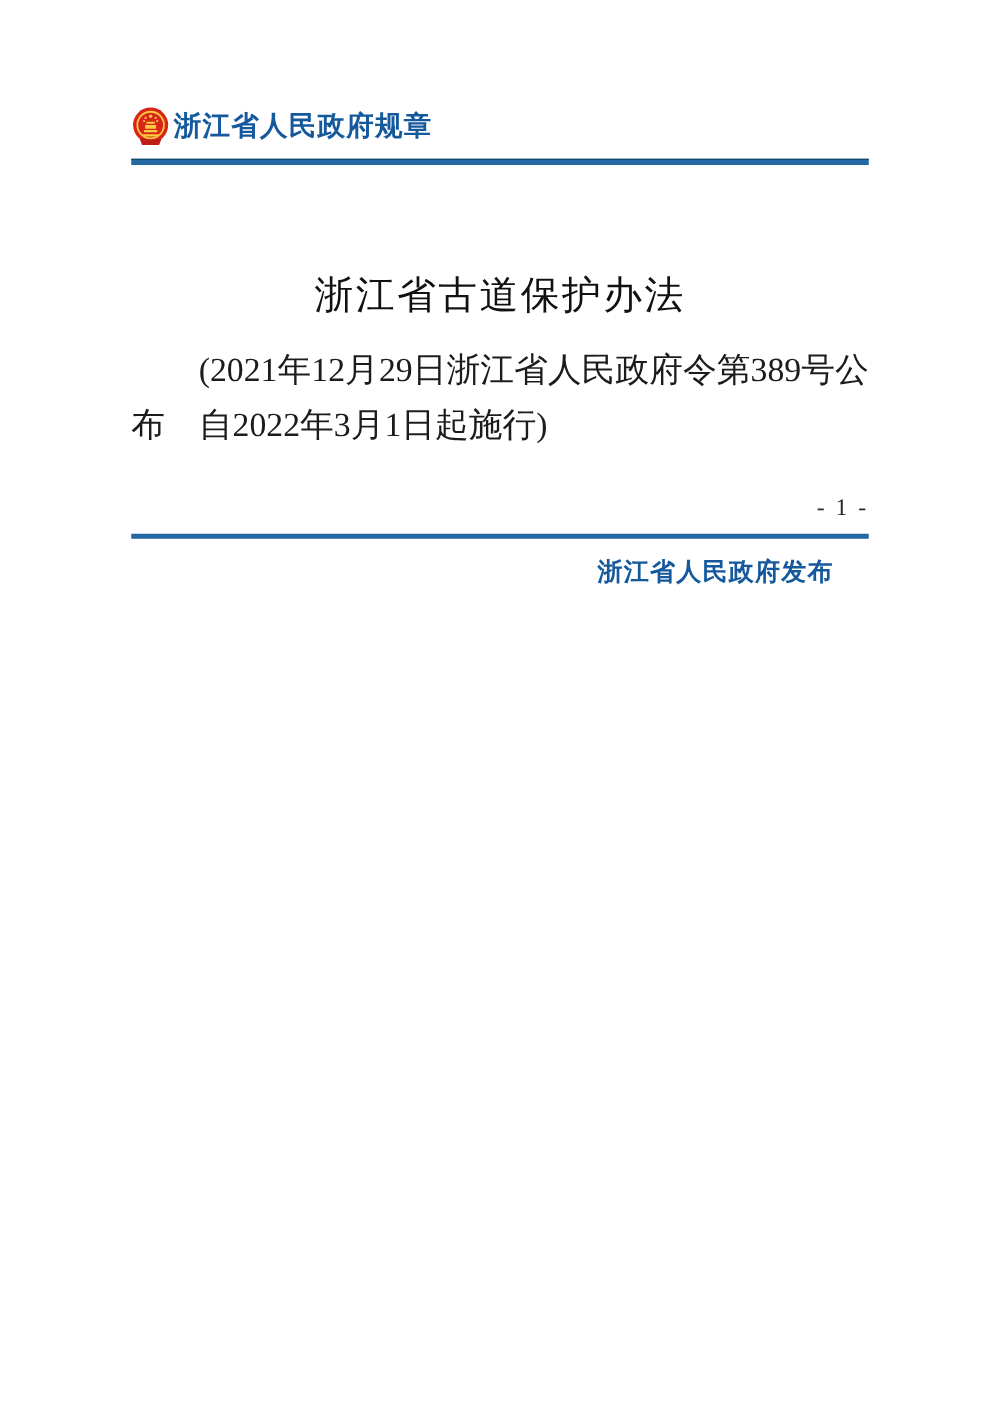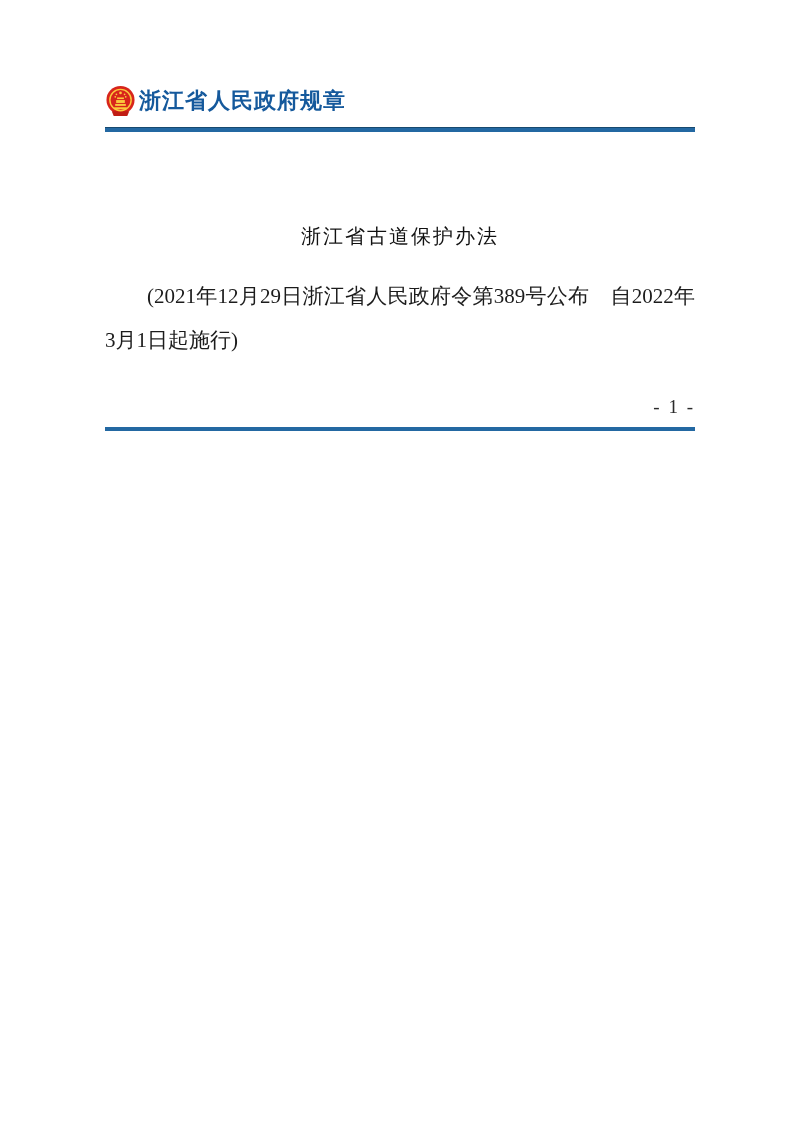--- a/index.html
+++ b/index.html
@@ -43,30 +43,30 @@
   }
   .header-rule {
     margin-top: 9px;
     height: 4px;
     background: #2368a2;
     border-top: 1px solid #17496f;
   }
   
   .doc-title {
     margin: 82px 0 0 0;
-    font-size: 20px;
+    font-size: 31px;
     line-height: 44px;
     text-align: center;
     letter-spacing: 2px;
     font-weight: normal;
     color: #111111;
   }
   .pub-info {
     margin: 16px 0 0 0;
-    font-size: 21px;
+    font-size: 27px;
     line-height: 44px;
     text-indent: 2em;
     text-align: justify;
     color: #1c1c1c;
   }
   
   .doc-body {
     margin-top: 32px;
   }
   .body-para {
@@ -131,14 +131,15 @@
 
   <h1 class="doc-title">浙江省古道保护办法</h1>
 
   <p class="pub-info">(2021年12月29日浙江省人民政府令第389号公布　自2022年3月1日起施行)</p>
 
   <div class="doc-body">
     </div>
 
   <div class="page-number">- 1 -</div>
   <div class="footer-rule"></div>
+  <div class="footer-publisher">浙江省人民政府发布</div>
 
 </div>
 
 </body></html>

